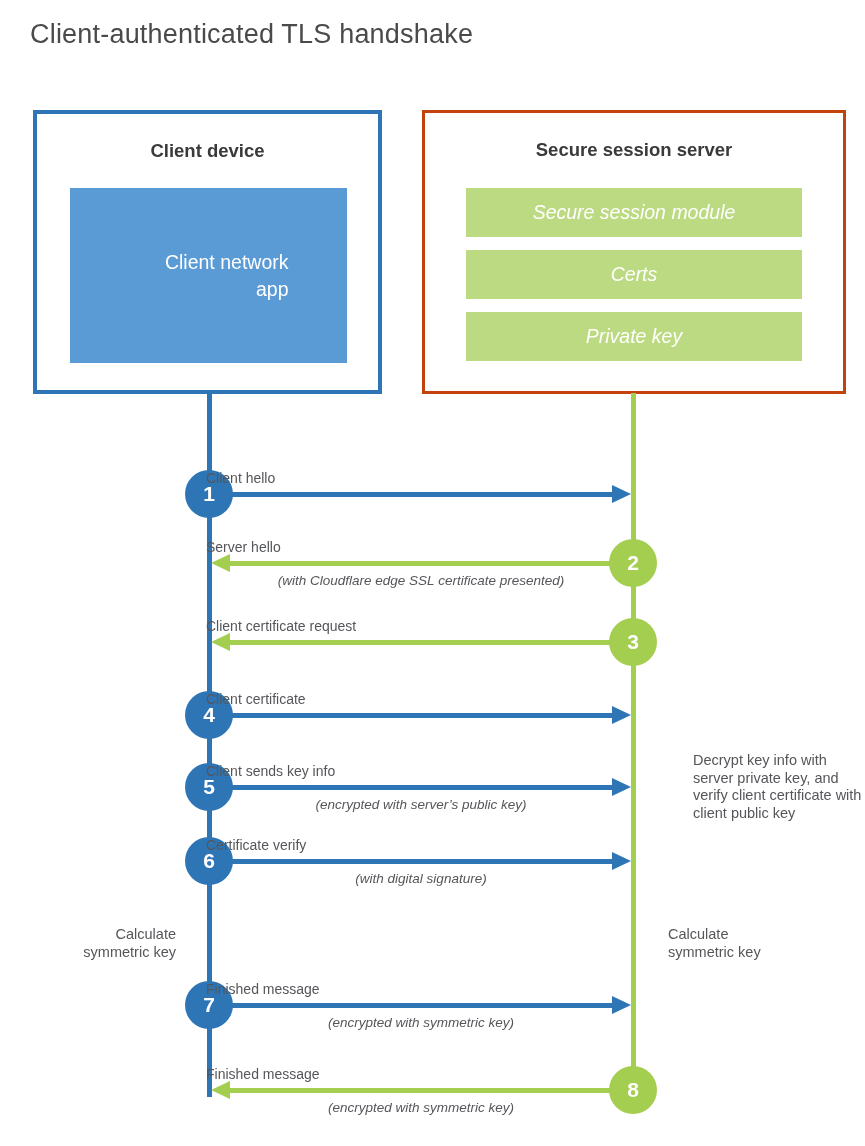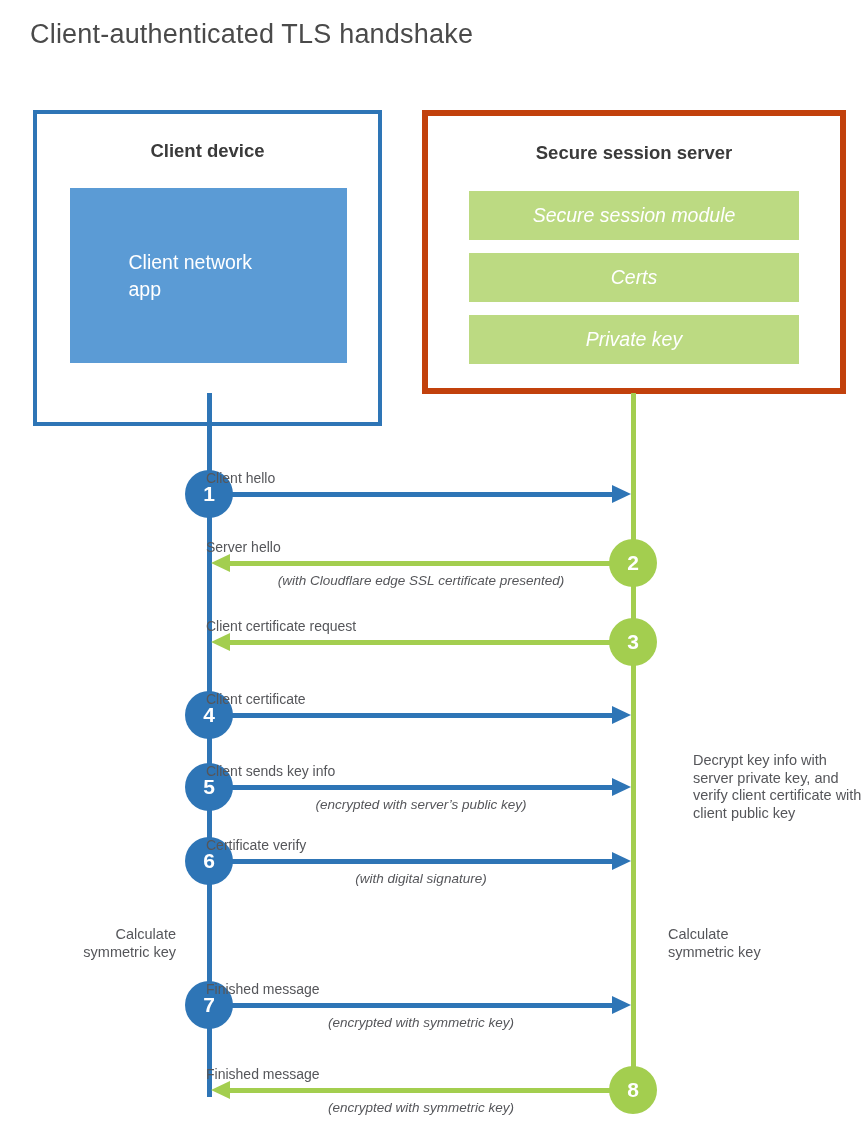--- a/index.html
+++ b/index.html
@@ -7,32 +7,32 @@
     position:relative;width:865px;height:1146px;background:#ffffff;
     font-family:"Liberation Sans","DejaVu Sans",sans-serif;overflow:hidden;
   }
   
   .page-title{
     position:absolute;left:30px;top:19px;font-size:27px;font-weight:300;
     color:#4a4a4a;letter-spacing:0.2px;
   }
   
   .outer-box{position:absolute;top:110px;box-sizing:border-box;background:#fff;}
-  .client-outer{left:33px;width:349px;height:316px;border:4px solid #2e75b6;}
-  .server-outer{left:422px;width:424px;height:284px;border:6px solid #c2410c;}
+  .client-outer{left:33px;width:349px;height:284px;border:4px solid #2e75b6;}
+  .server-outer{left:422px;width:424px;height:284px;border:3px solid #c2410c;}
   .box-title{
     position:absolute;left:0;right:0;top:26px;text-align:center;
     font-size:18.5px;font-weight:700;color:#3a3a3a;
   }
   .client-module{
     position:absolute;left:33px;top:74px;width:277px;height:175px;
     background:#5b9bd5;display:flex;align-items:center;justify-content:center;
   }
   .client-module .mod-text{
-    width:160px;text-align:left;color:#ffffff;font-size:19.5px;line-height:1.35;
+    width:160px;text-align:right;color:#ffffff;font-size:19.5px;line-height:1.35;
   }
   .server-modules{position:absolute;left:41px;right:41px;top:75px;}
   .server-module{
     height:49px;margin-bottom:13px;background:#bcda82;
     display:flex;align-items:center;justify-content:center;
     color:#ffffff;font-size:19.5px;font-style:italic;
   }
   
   .lifeline{position:absolute;width:5px;z-index:1;}
   .lifeline.client{left:207px;top:393px;height:704px;background:#2e75b6;}

